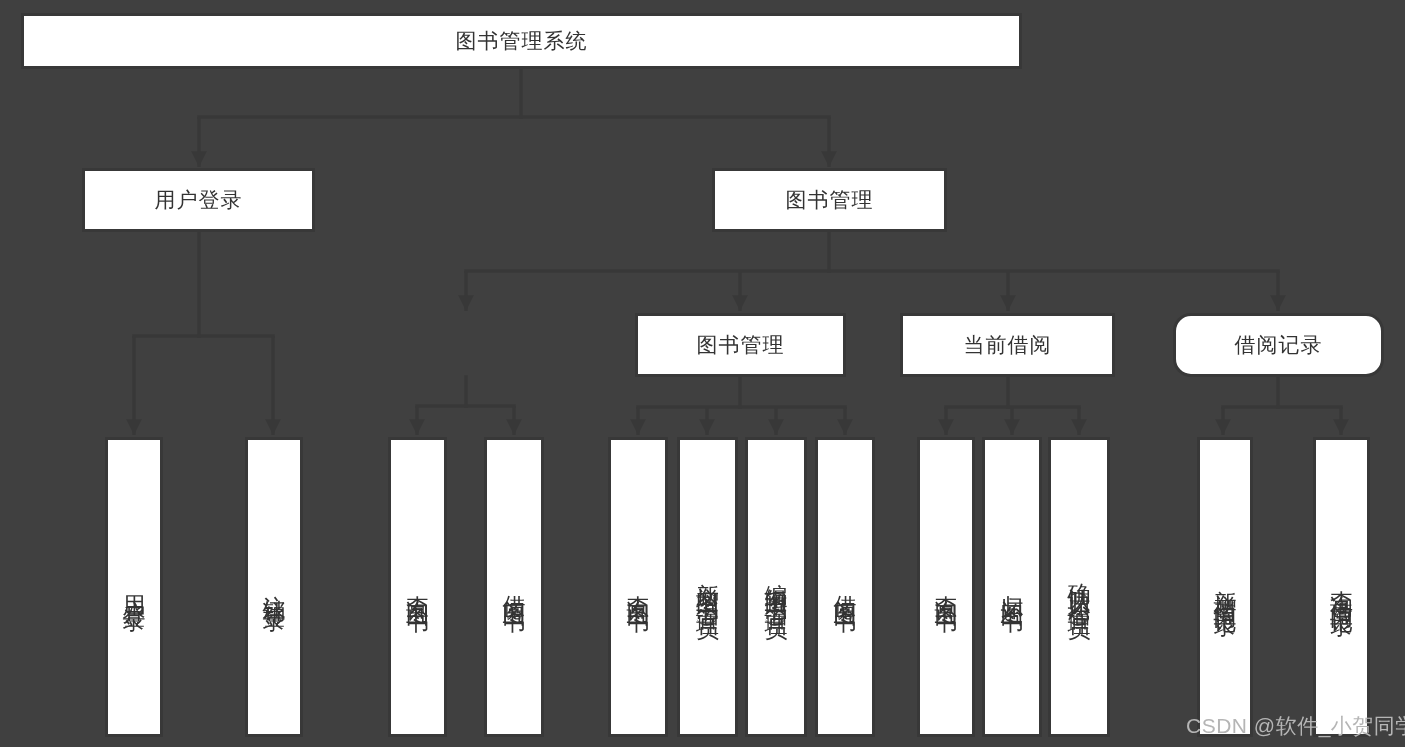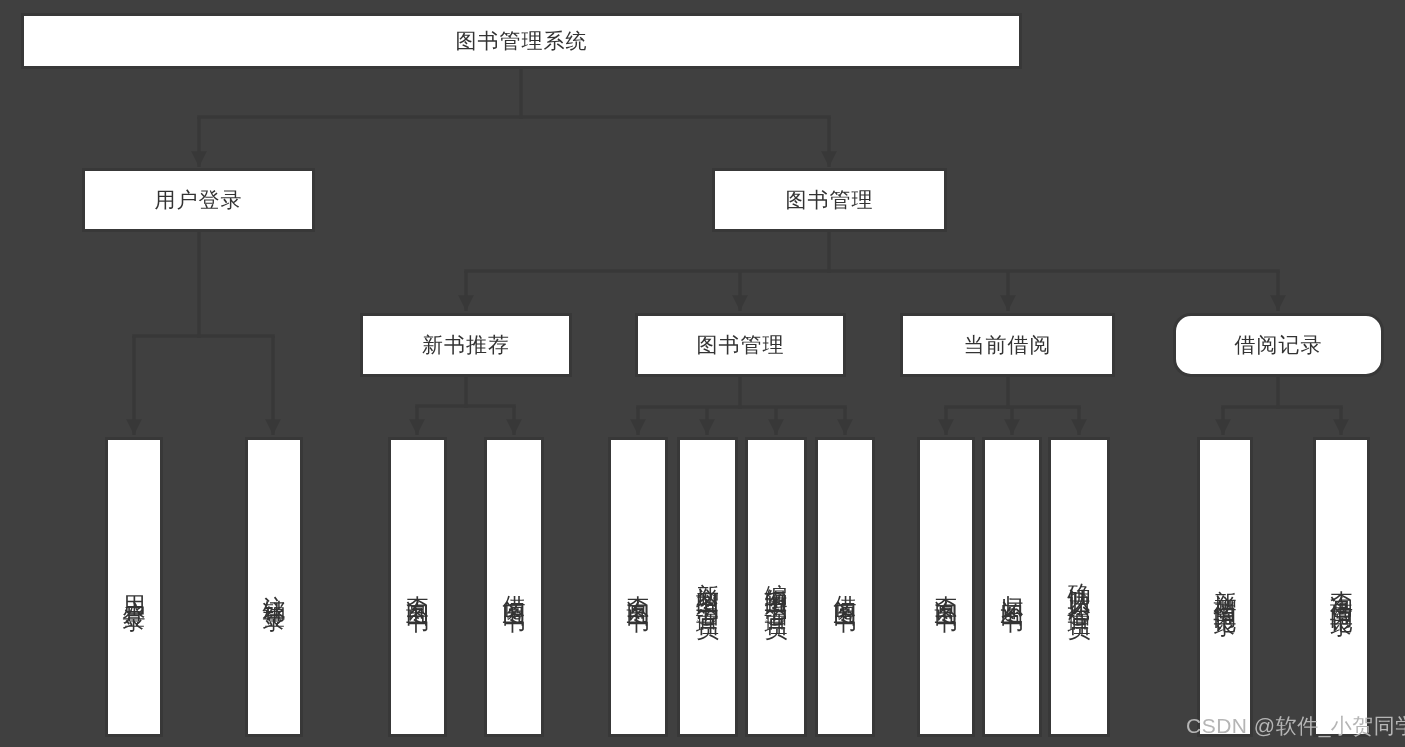--- a/index.html
+++ b/index.html
@@ -126,23 +126,20 @@
     <span class="h-label">图书管理系统</span>
   </div>
 
   <div class="box" style="left:82px;top:168px;width:233px;height:64px;">
     <span class="h-label">用户登录</span>
   </div>
   <div class="box" style="left:712px;top:168px;width:235px;height:64px;">
     <span class="h-label">图书管理</span>
   </div>
 
-  <div class="box" style="left:360px;top:313px;width:212px;height:64px;">
-    <span class="h-label">新书推荐</span>
-  </div>
   <div class="box" style="left:635px;top:313px;width:211px;height:64px;">
     <span class="h-label">图书管理</span>
   </div>
   <div class="box" style="left:900px;top:313px;width:215px;height:64px;">
     <span class="h-label">当前借阅</span>
   </div>
   <div class="box" style="left:1173px;top:313px;width:211px;height:64px;border-radius:18px;">
     <span class="h-label">借阅记录</span>
   </div>
 

